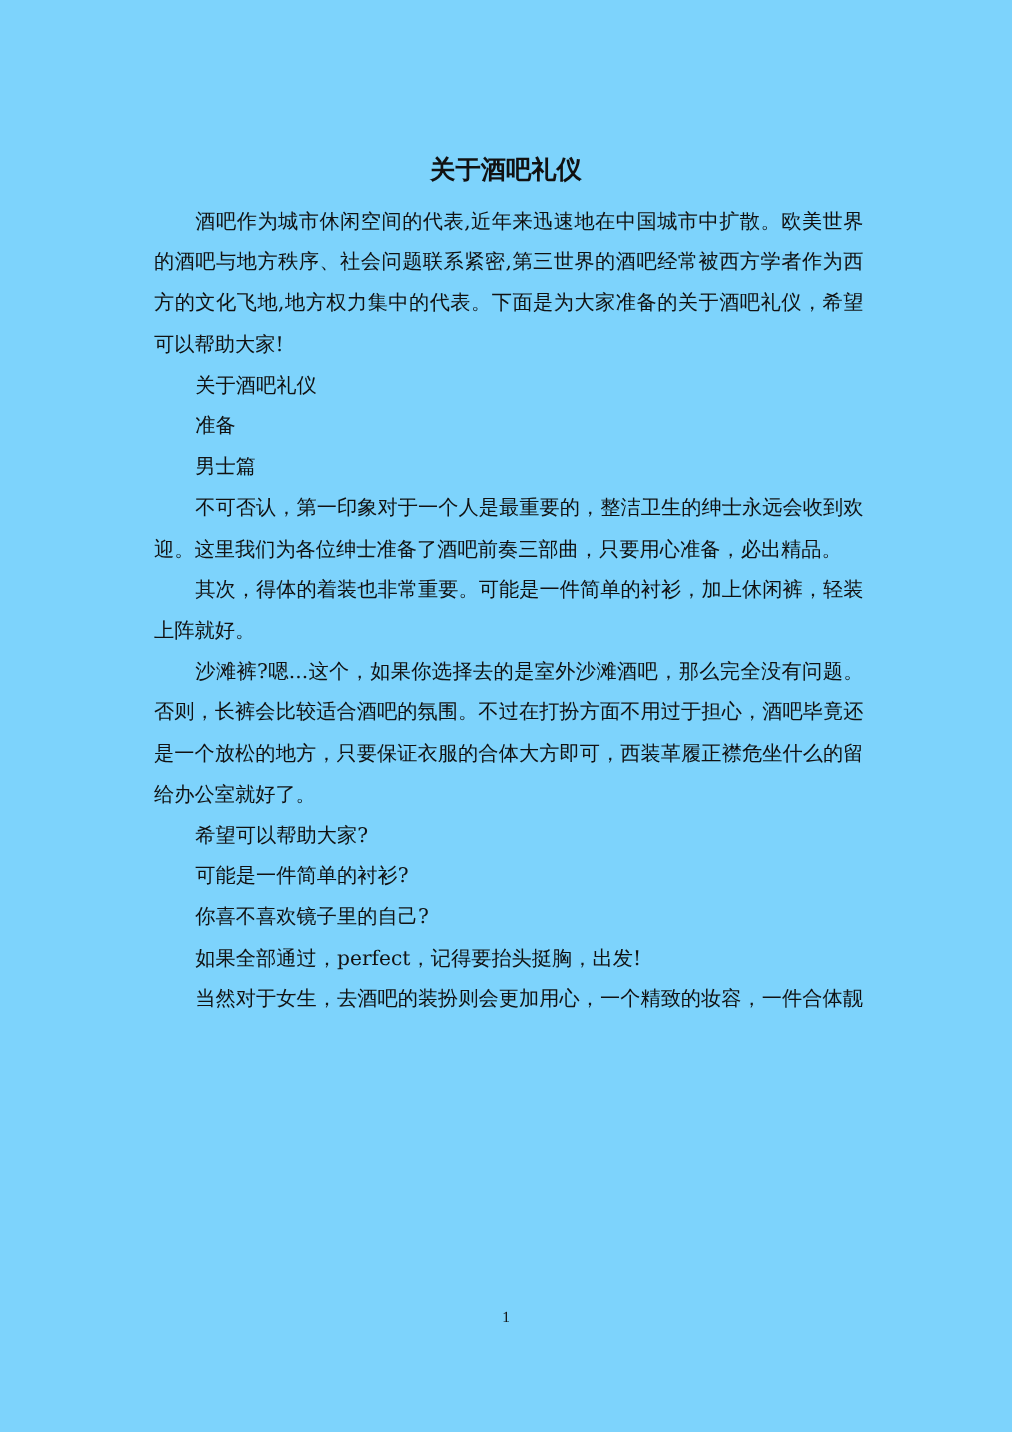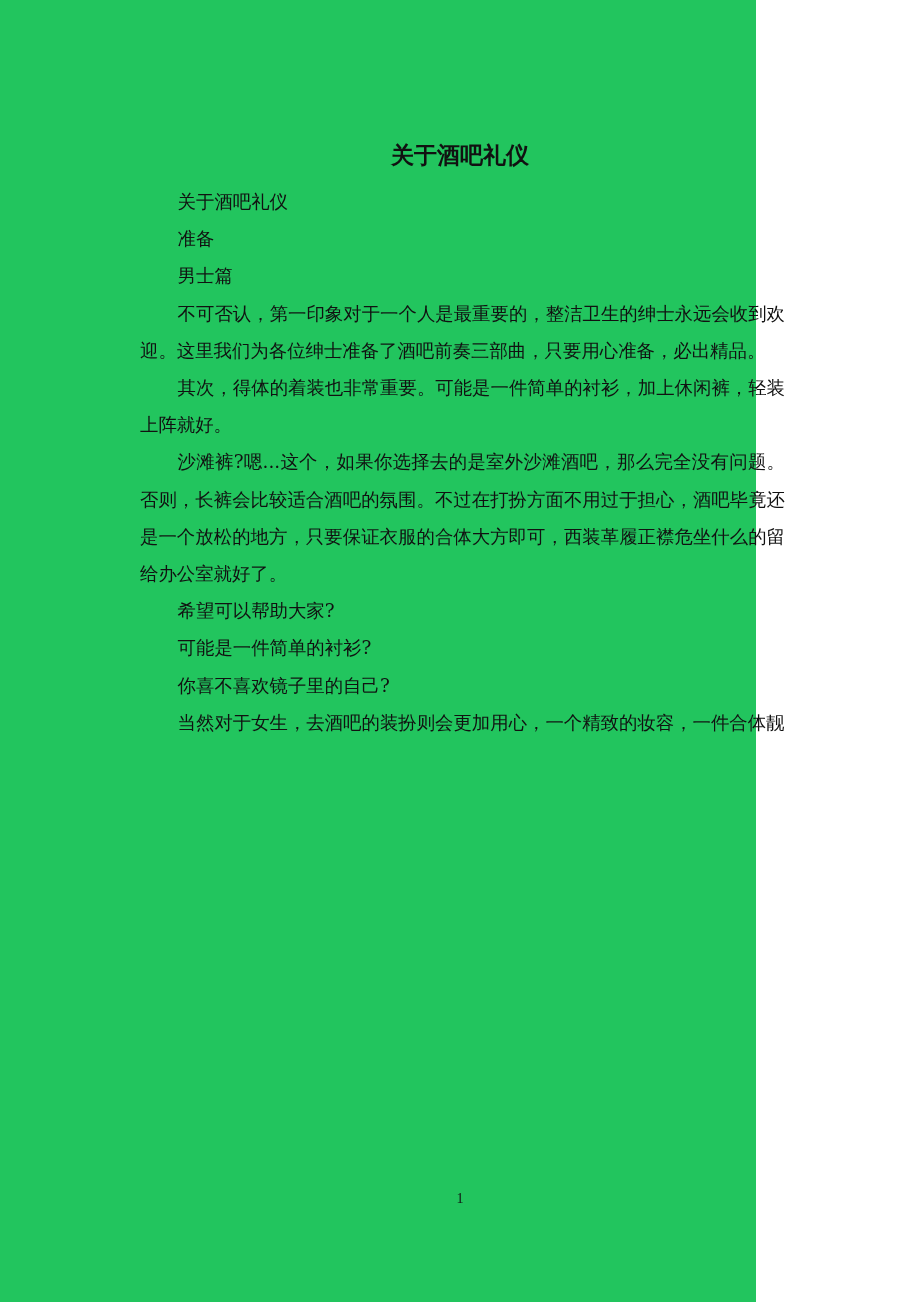--- a/index.html
+++ b/index.html
@@ -10,23 +10,23 @@
     body {
       width: 920px;
       height: 1302px;
       position: relative;
       overflow: hidden;
       color: #111111;
     }
     .page {
       position: absolute;
       left: 0; top: 0;
-      width: 756px;
+      width: 920px;
       height: 1302px;
-      background: #22c55e;
+      background: #7dd3fc;
     }
     .title {
       position: absolute;
       left: 0;
       top: 139px;
       width: 920px;
       text-align: center;
       font-family: "DejaVu Sans", "Liberation Sans", sans-serif;
       font-weight: bold;
       font-size: 23px;
@@ -65,26 +65,28 @@
       line-height: 18px;
     }
   </style>
 </head>
 <body>
 
 <div class="page">
   <h1 class="title">关于酒吧礼仪</h1>
 
   <div class="body-text">
+    <p>酒吧作为城市休闲空间的代表,近年来迅速地在中国城市中扩散。欧美世界的酒吧与地方秩序、社会问题联系紧密,第三世界的酒吧经常被西方学者作为西方的文化飞地,地方权力集中的代表。下面是为大家准备的关于酒吧礼仪，希望可以帮助大家!</p>
     <p class="plain">关于酒吧礼仪</p>
     <p class="plain">准备</p>
     <p class="plain">男士篇</p>
     <p>不可否认，第一印象对于一个人是最重要的，整洁卫生的绅士永远会收到欢迎。这里我们为各位绅士准备了酒吧前奏三部曲，只要用心准备，必出精品。</p>
     <p>其次，得体的着装也非常重要。可能是一件简单的衬衫，加上休闲裤，轻装上阵就好。</p>
     <p>沙滩裤?嗯...这个，如果你选择去的是室外沙滩酒吧，那么完全没有问题。否则，长裤会比较适合酒吧的氛围。不过在打扮方面不用过于担心，酒吧毕竟还是一个放松的地方，只要保证衣服的合体大方即可，西装革履正襟危坐什么的留给办公室就好了。</p>
     <p class="plain">希望可以帮助大家?</p>
     <p class="plain">可能是一件简单的衬衫?</p>
     <p class="plain">你喜不喜欢镜子里的自己?</p>
+    <p class="plain">如果全部通过，perfect，记得要抬头挺胸，出发!</p>
     <p class="plain">当然对于女生，去酒吧的装扮则会更加用心，一个精致的妆容，一件合体靓</p>
   </div>
 
   <div class="page-number">1</div>
 </div>
 
 </body></html>

